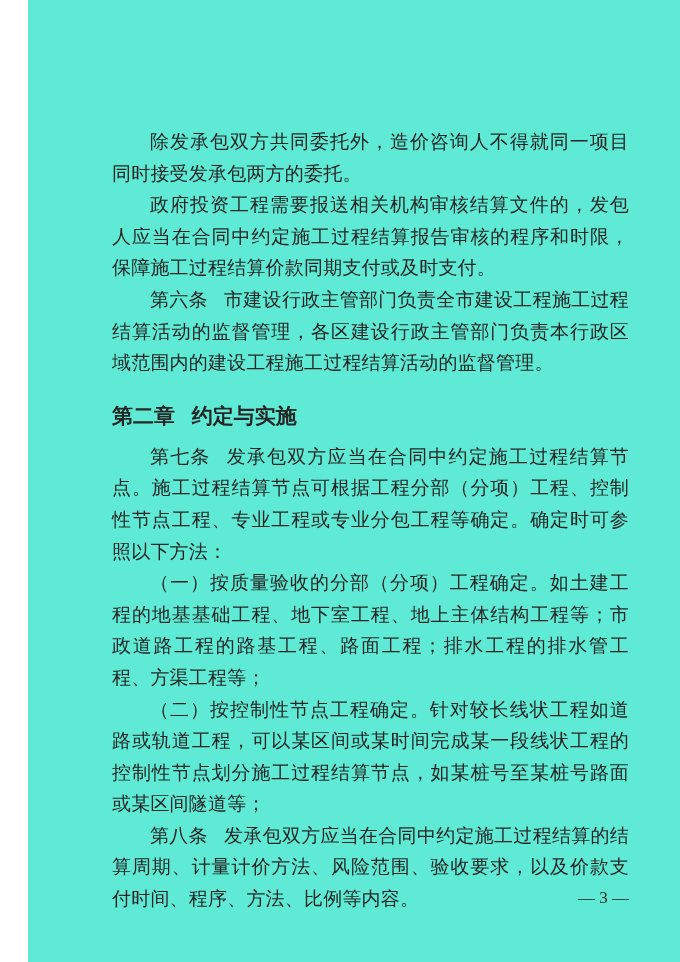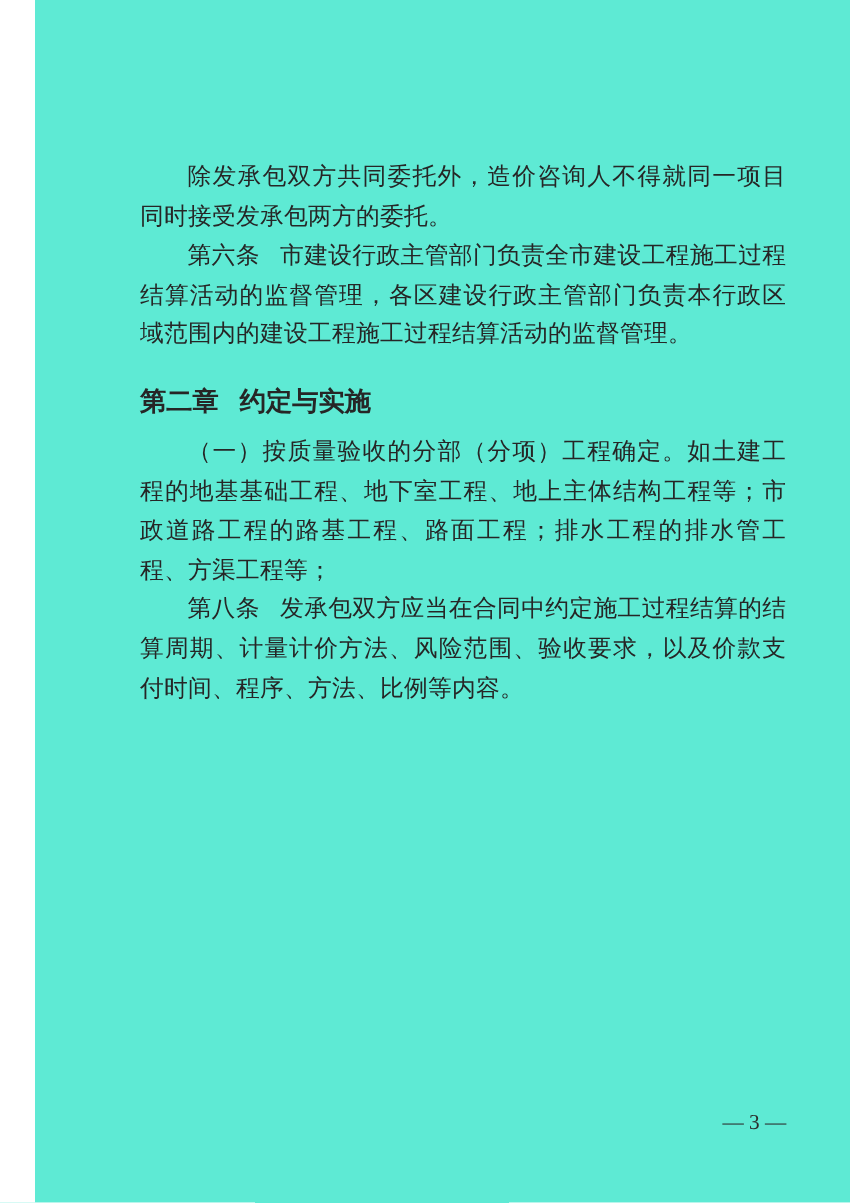--- a/index.html
+++ b/index.html
@@ -55,28 +55,31 @@
   }
 </style>
 </head>
 <body>
 
 <div class="page">
   <div class="text-block">
 
     <p class="para">除发承包双方共同委托外，造价咨询人不得就同一项目同时接受发承包两方的委托。</p>
 
+    <p class="para">政府投资工程需要报送相关机构审核结算文件的，发包人应当在合同中约定施工过程结算报告审核的程序和时限，保障施工过程结算价款同期支付或及时支付。</p>
 
     <p class="para"><span class="lead">第六条</span><span>市建设行政主管部门负责全市建设工程施工过程结算活动的监督管理，各区建设行政主管部门负责本行政区域范围内的建设工程施工过程结算活动的监督管理。</span></p>
 
     <h2 class="chapter"><span class="ch-num">第二章</span><span>约定与实施</span></h2>
 
+    <p class="para"><span class="lead">第七条</span><span>发承包双方应当在合同中约定施工过程结算节点。施工过程结算节点可根据工程分部（分项）工程、控制性节点工程、专业工程或专业分包工程等确定。确定时可参照以下方法：</span></p>
 
     <p class="para">（一）按质量验收的分部（分项）工程确定。如土建工程的地基基础工程、地下室工程、地上主体结构工程等；市政道路工程的路基工程、路面工程；排水工程的排水管工程、方渠工程等；</p>
 
+    <p class="para">（二）按控制性节点工程确定。针对较长线状工程如道路或轨道工程，可以某区间或某时间完成某一段线状工程的控制性节点划分施工过程结算节点，如某桩号至某桩号路面或某区间隧道等；</p>
 
 
     <p class="para"><span class="lead">第八条</span><span>发承包双方应当在合同中约定施工过程结算的结算周期、计量计价方法、风险范围、验收要求，以及价款支付时间、程序、方法、比例等内容。</span></p>
 
   </div>
 
   <div class="footer"><span>— 3 —</span></div>
 </div>
 
 </body></html>

